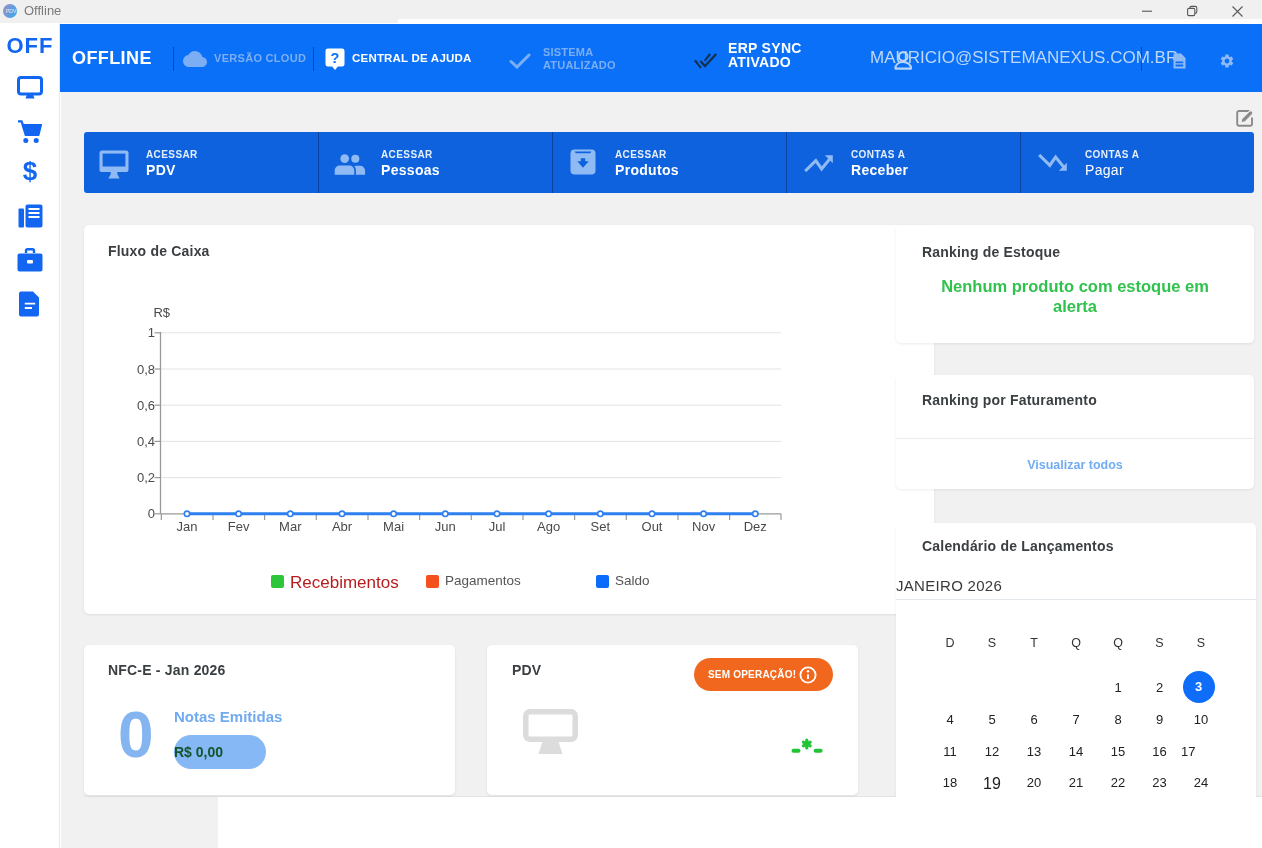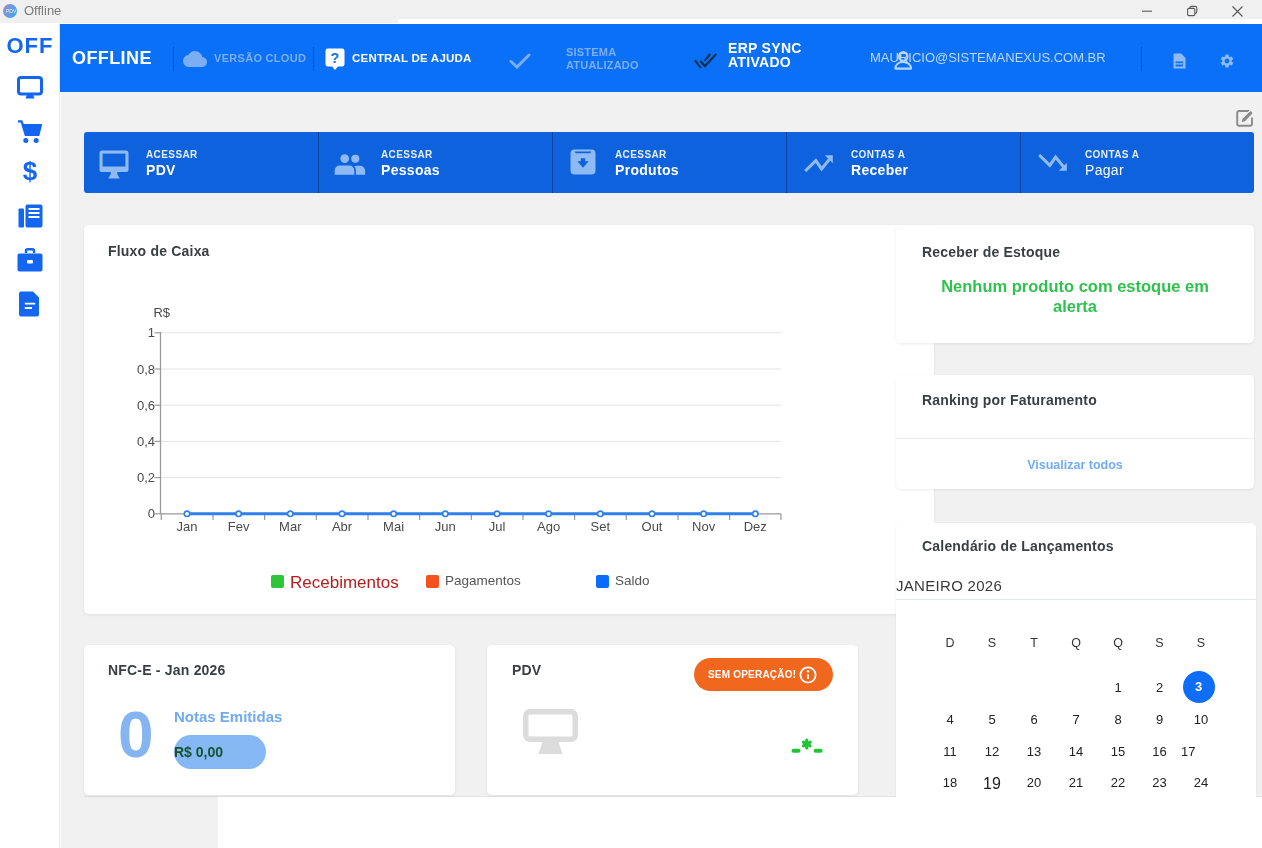--- a/index.html
+++ b/index.html
@@ -63,32 +63,32 @@
 <div class="abs" style="left:214px;top:24px;height:68px;line-height:68px;font-size:11px;font-weight:bold;color:#7caef3;letter-spacing:.3px">VERSÃO CLOUD</div>
 <div class="abs" style="left:313px;top:47px;width:1px;height:24px;background:rgba(8,42,105,.55)"></div>
 <svg class="abs" style="left:325px;top:47.5px" width="20" height="22.5" viewBox="0 0 20 22.5">
   <path d="M2.9 0.5 h14.2 a2.4 2.4 0 0 1 2.4 2.4 v13.3 a2.4 2.4 0 0 1 -2.4 2.4 h-4.2 l-2.9 3.3 l-2.9 -3.3 h-4.2 a2.4 2.4 0 0 1 -2.4 -2.4 v-13.3 a2.4 2.4 0 0 1 2.4 -2.4 z" fill="#fff"></path>
   <text x="10" y="14.6" text-anchor="middle" font-size="14.5" font-weight="bold" fill="#0b70f8" font-family="Liberation Sans">?</text>
 </svg>
 <div class="abs" style="left:352px;top:24px;height:68px;line-height:68px;font-size:11.5px;font-weight:bold;color:#fff;letter-spacing:.2px">CENTRAL DE AJUDA</div>
 <svg class="abs" style="left:509px;top:53px" width="22" height="16" viewBox="0 0 22 16">
   <path d="M2 8.5 L8 14 L20 2" fill="none" stroke="#7caef3" stroke-width="3" stroke-linecap="round"></path>
 </svg>
-<div class="abs" style="left:566px;top:46px;font-size:11px;font-weight:bold;color:#7caef3;letter-spacing:.2px;line-height:12.5px">SISTEMA<br>ATUALIZADO</div>
+<div class="abs" style="left:543px;top:46px;font-size:11px;font-weight:bold;color:#7caef3;letter-spacing:.2px;line-height:12.5px">SISTEMA<br>ATUALIZADO</div>
 <svg class="abs" style="left:693px;top:52px" width="25" height="17" viewBox="0 0 25 17">
   <path d="M1.9 8.3 L7.3 14.9 L17.1 2.0" fill="none" stroke="#14314f" stroke-width="2.3"></path>
   <path d="M7.4 8.9 L12 14.1 L23.2 2.0" fill="none" stroke="#0b70f8" stroke-width="6.2"></path>
   <path d="M7.4 8.9 L12 14.1 L23.2 2.0" fill="none" stroke="#14314f" stroke-width="2.3"></path>
 </svg>
 <div class="abs" style="left:728px;top:42px;font-size:14px;font-weight:bold;color:#fff;letter-spacing:.3px;line-height:13.5px">ERP SYNC<br>ATIVADO</div>
 <svg class="abs" style="left:894px;top:50px" width="20" height="20" viewBox="0 0 20 20">
   <circle cx="9.2" cy="6.4" r="4.3" fill="none" stroke="#b9d4f8" stroke-width="2.1"></circle>
   <path d="M1.4 18.6 c0 -4.2 3.6 -6.6 7.8 -6.6 c4.2 0 7.8 2.4 7.8 6.6 z" fill="none" stroke="#b9d4f8" stroke-width="2.1" stroke-linejoin="round"></path>
 </svg>
-<div class="abs" style="left:870px;top:24px;height:64px;line-height:68px;font-size:13px;color:#bdd7f8">MAURICIO@SISTEMANEXUS.COM.BR</div>
+<div class="abs" style="left:870px;top:24px;height:64px;line-height:68px;font-size:17px;color:#bdd7f8">MAURICIO@SISTEMANEXUS.COM.BR</div>
 <div class="abs" style="left:1141px;top:47px;width:1px;height:24px;background:rgba(8,42,105,.55)"></div>
 <svg class="abs" style="left:1172.5px;top:53px" width="13" height="16" viewBox="0 0 13 16">
   <path d="M0.5 0.5 H8.1 L12.5 4.9 V15.5 H0.5 Z" fill="#8fbaf4"></path>
   <path d="M2.6 9.3 h7.6 M2.6 12.5 h7.6" stroke="#0b70f8" stroke-width="1.8"></path>
 </svg>
 <svg class="abs" style="left:1218.5px;top:53px" width="16" height="16" viewBox="0 0 24 24">
   <path fill="#8fbaf4" fill-rule="evenodd" d="M19.14 12.94c.04-.3.06-.61.06-.94 0-.32-.02-.64-.07-.94l2.03-1.58c.18-.14.23-.41.12-.61l-1.92-3.32c-.12-.22-.37-.29-.59-.22l-2.39.96c-.5-.38-1.03-.7-1.62-.94L14.4 2.81c-.04-.24-.24-.41-.48-.41h-3.84c-.24 0-.43.17-.47.41L9.25 5.35c-.59.24-1.13.57-1.62.94L5.24 5.33c-.22-.08-.47 0-.59.22L2.74 8.87c-.12.21-.08.47.12.61l2.03 1.58c-.05.3-.09.63-.09.94s.02.64.07.94l-2.03 1.58c-.18.14-.23.41-.12.61l1.92 3.32c.12.22.37.29.59.22l2.39-.96c.5.38 1.03.7 1.62.94l.36 2.54c.05.24.24.41.48.41h3.84c.24 0 .44-.17.47-.41l.36-2.54c.59-.24 1.13-.56 1.62-.94l2.39.96c.22.08.47 0 .59-.22l1.92-3.32c.12-.22.07-.47-.12-.61l-2.01-1.58zM12 15.6c-1.98 0-3.6-1.62-3.6-3.6s1.62-3.6 3.6-3.6 3.6 1.62 3.6 3.6-1.62 3.6-3.6 3.6z"></path>
 </svg>
 
 <div class="abs" style="left:61px;top:92px;width:1201px;height:705px;background:#f1f1f2"></div>
@@ -234,21 +234,21 @@
 
   <div class="abs" style="left:187px;top:350px;width:13px;height:13px;border-radius:2px;background:#2dc53a"></div>
   <div class="abs" style="left:206px;top:348px;font-size:17px;color:#b91c1c">Recebimentos</div>
   <div class="abs" style="left:342px;top:350px;width:13px;height:13px;border-radius:2px;background:#f4511e"></div>
   <div class="abs" style="left:361px;top:348px;font-size:13.5px;color:#555">Pagamentos</div>
   <div class="abs" style="left:512px;top:350px;width:13px;height:13px;border-radius:2px;background:#0b6cfb"></div>
   <div class="abs" style="left:531px;top:348px;font-size:13.5px;color:#555">Saldo</div>
 </div>
 
 <div class="card" style="left:896px;top:225px;width:358px;height:118px">
-  <div class="abs ctitle" style="left:26px;top:19px">Receber de Estoque</div>
+  <div class="abs ctitle" style="left:26px;top:19px">Ranking de Estoque</div>
   <div class="abs" style="left:0;top:51px;width:358px;text-align:center;font-size:16.5px;font-weight:bold;color:#2fc24c;line-height:20px">Nenhum produto com estoque em<br>alerta</div>
 </div>
 <div class="card" style="left:896px;top:375px;width:358px;height:114px">
   <div class="abs ctitle" style="left:26px;top:17px">Ranking por Faturamento</div>
   <div class="abs" style="left:0;top:63px;width:358px;height:1px;background:#ececec"></div>
   <div class="abs" style="left:0;top:83px;width:358px;text-align:center;font-size:12.5px;font-weight:bold;color:#72adf3">Visualizar todos</div>
 </div>
 <div class="card" style="left:896px;top:523px;width:360px;height:325px">
   <div class="abs ctitle" style="left:26px;top:15px">Calendário de Lançamentos</div>
   <div class="abs" style="left:0;top:54px;width:360px;font-size:15px;color:#3a3a3a;letter-spacing:.3px">JANEIRO 2026</div>

